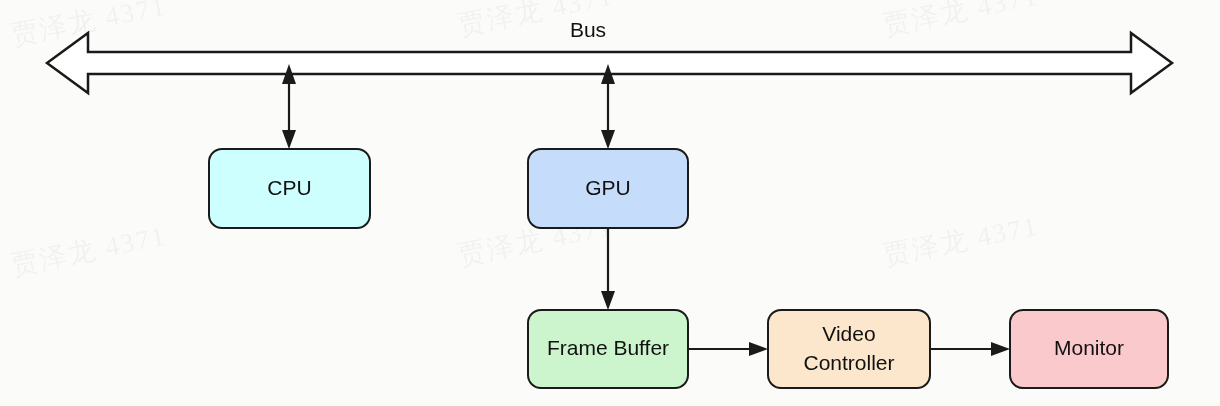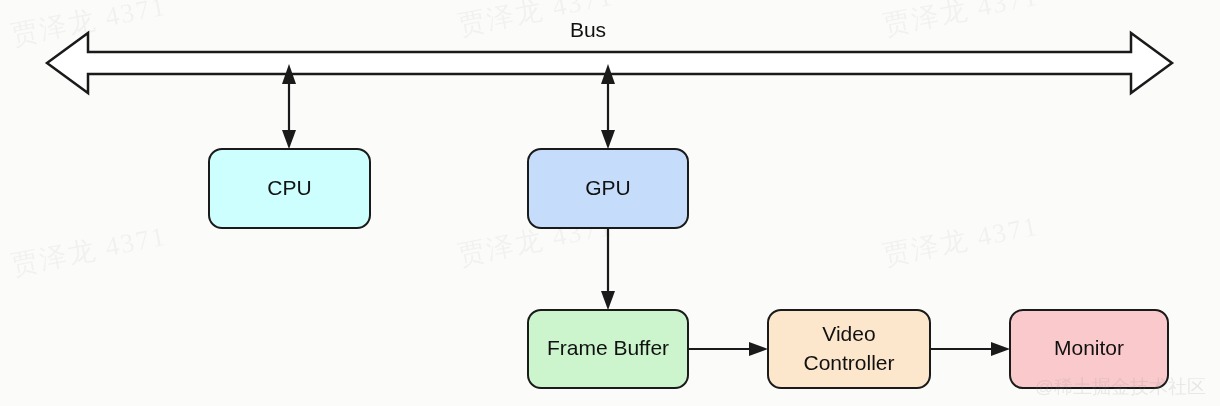--- a/index.html
+++ b/index.html
@@ -154,15 +154,14 @@
       <text class="node-label" x="849" y="364">Controller</text>
     </g>
 
     <g>
       <rect class="node-box" x="1010" y="310" width="158" height="78" rx="13" ry="13" fill="#fac9cb"></rect>
       <text class="node-label" x="1089" y="349.5">Monitor</text>
     </g>
 
   </svg>
 
-  <span class="watermark wm-corner" style="right:14px; bottom:6px;">@稀土掘金技术社区</span>
 
 </div>
 
 </body></html>

